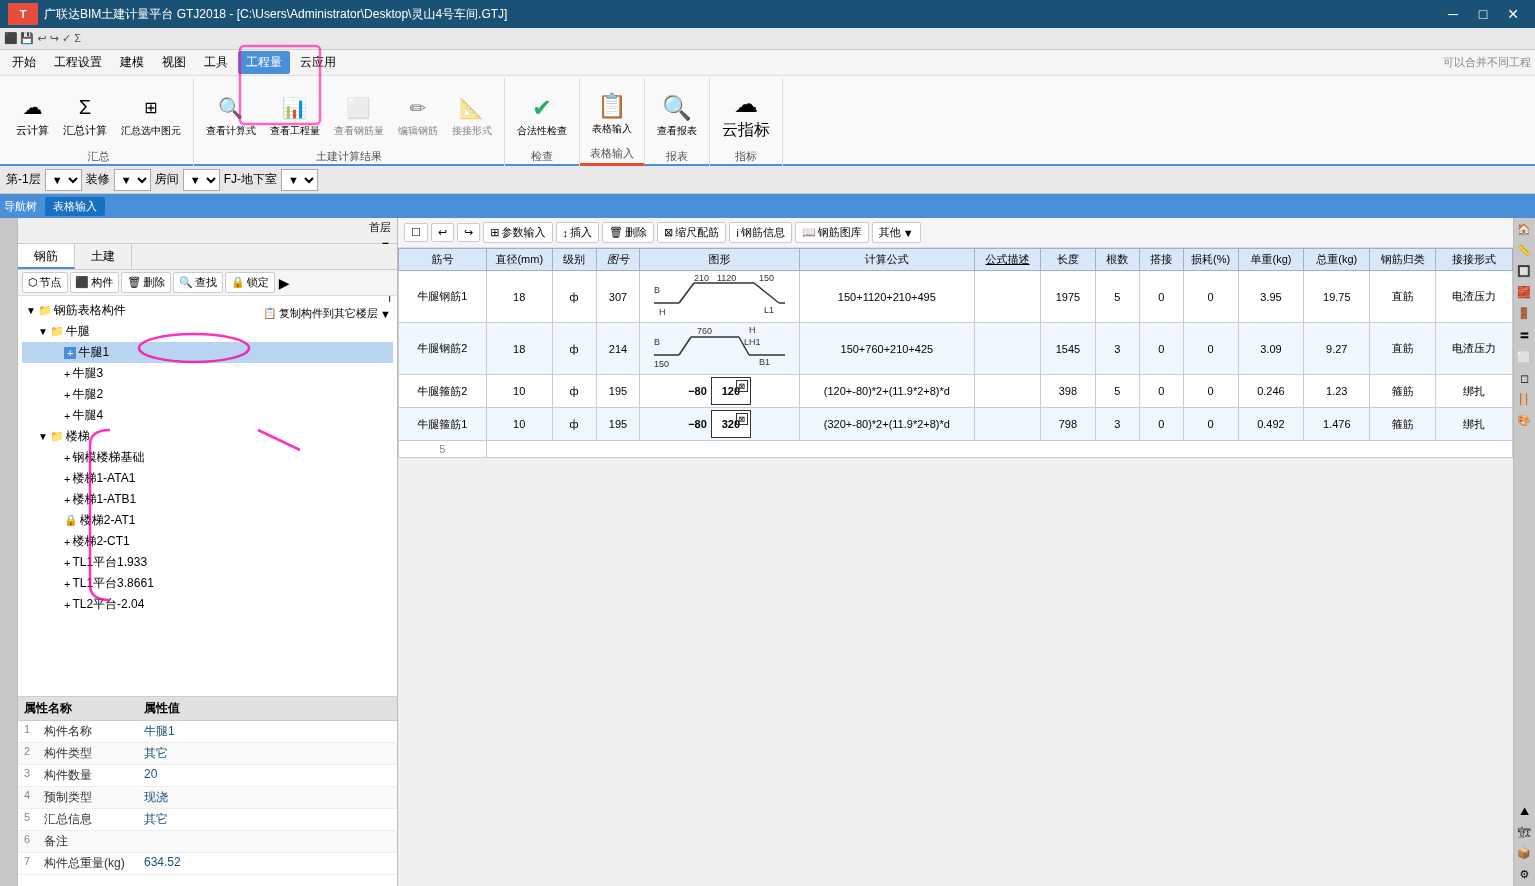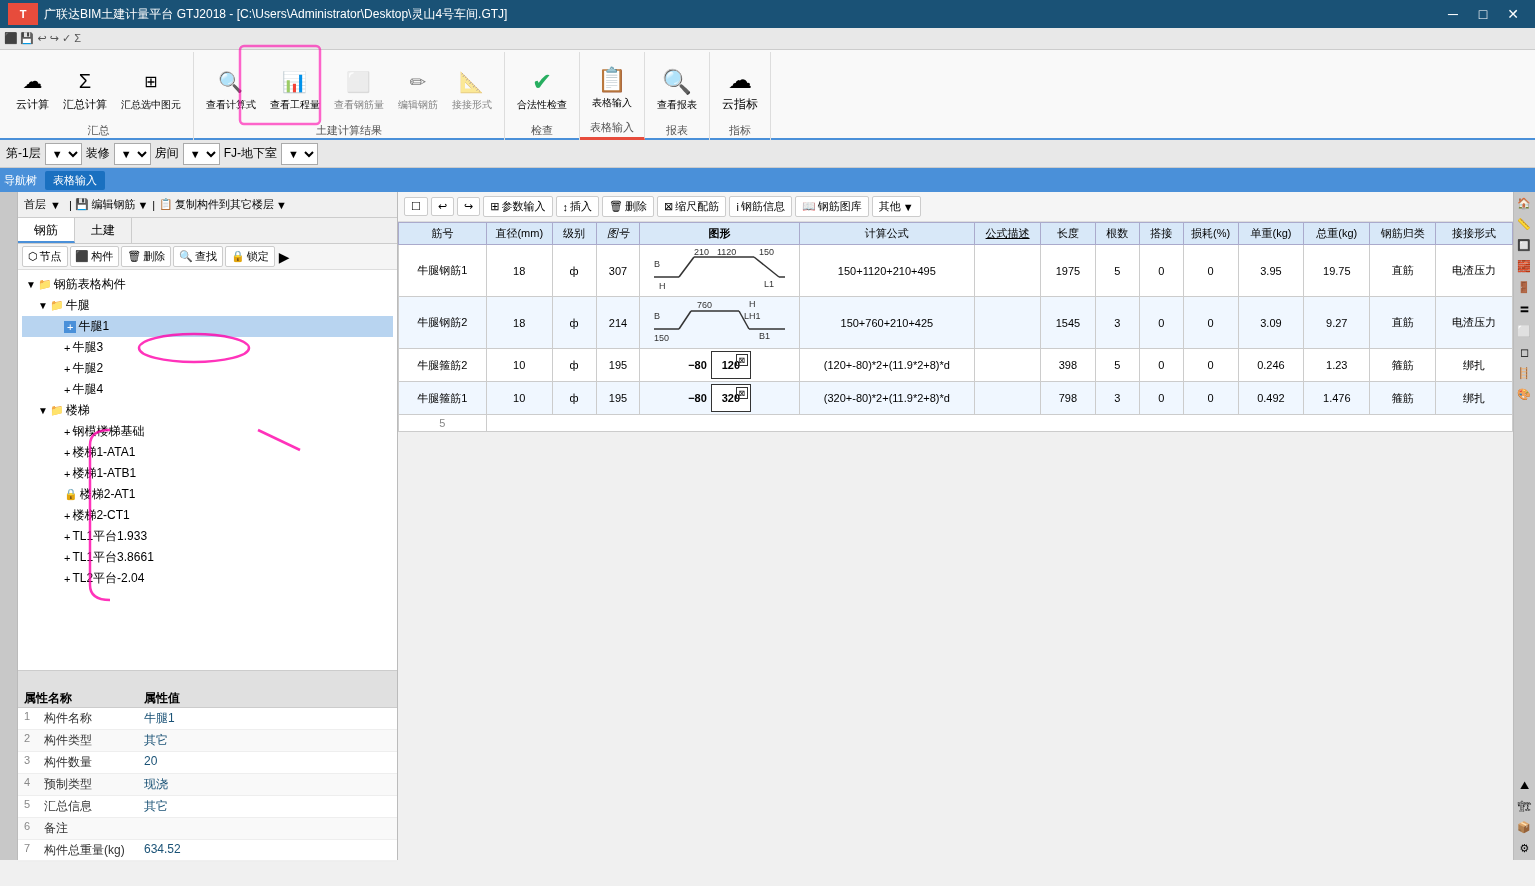--- a/index.html
+++ b/index.html
@@ -62,20 +62,30 @@
       <div class="win-btn">─</div>
       <div class="win-btn">□</div>
       <div class="win-btn">✕</div>
     </div>
   </div>
 
   <div style="height:22px; background:#e8e8e8; display:flex; align-items:center; padding:0 4px; gap:4px; border-bottom:1px solid #ccc;">
     <span style="font-size:11px; color:#555;">⬛ 💾 ↩ ↪ ✓ Σ</span>
   </div>
 
+  <div class="menu-bar">
+    <div class="menu-item">开始</div>
+    <div class="menu-item">工程设置</div>
+    <div class="menu-item">建模</div>
+    <div class="menu-item">视图</div>
+    <div class="menu-item">工具</div>
+    <div class="menu-item active">工程量</div>
+    <div class="menu-item">云应用</div>
+    <div style="margin-left:auto; font-size:11px; color:#888;">可以合并不同工程</div>
+  </div>
 
   <div class="ribbon" style="height:90px;">
     <div style="display:flex; height:88px; gap:0;">
 
       <div style="display:flex; flex-direction:column; align-items:center; border-right:1px solid #ddd; padding:2px 6px;">
         <div style="display:flex; gap:2px; flex:1; align-items:center;">
           <div class="ribbon-btn">
             <div class="icon">☁</div>
             <span>云计算</span>
           </div>
@@ -146,21 +156,21 @@
             <span style="font-size:10px;">查看报表</span>
           </div>
         </div>
         <span style="font-size:11px; color:#555;">报表</span>
       </div>
 
       <div style="display:flex; flex-direction:column; align-items:center; border-right:1px solid #ddd; padding:2px 6px;">
         <div style="display:flex; gap:2px; flex:1; align-items:center;">
           <div class="ribbon-btn">
             <div class="icon" style="font-size:24px;">☁</div>
-            <span style="font-size:12px;">云指标</span>
+            <span style="font-size:16px;">云指标</span>
           </div>
         </div>
         <span style="font-size:11px; color:#555;">指标</span>
       </div>
 
     </div>
   </div>
 
   <div class="toolbar-row">
     <span>第-1层</span>
@@ -186,21 +196,21 @@
     <span style="background:#1a70c0; color:white; font-size:11px; padding:2px 8px; border-radius:2px;">表格输入</span>
   </div>
 
   <div style="display:flex; height:calc(886px - 28px - 22px - 26px - 90px - 28px - 24px);">
 
     <div style="width:18px; background:#c8c8c8; border-right:1px solid #bbb; display:flex; flex-direction:column; align-items:center; padding:2px 0; gap:1px;">
     </div>
 
     <div style="width:380px; display:flex; flex-direction:column; border-right:1px solid #bbb; background:white;">
 
-      <div style="display:flex; align-items:center; gap:4px; padding:2px 6px; background:#f0f0f0; border-bottom:1px solid #ccc; height:26px;">
+      <div style="display:flex; align-items:flex-end; gap:4px; padding:2px 6px; background:#f0f0f0; border-bottom:1px solid #ccc; height:26px;flex-direction:column;">
         <span style="font-size:11px;">首层</span>
         <span style="font-size:11px; cursor:pointer;">▼</span>
         <span style="font-size:11px; margin-left:4px;">|</span>
         <button style="font-size:11px; border:none; background:none; cursor:pointer; display:flex; align-items:center; gap:2px;">
           <span>💾</span>
           <span>编辑钢筋</span>
           <span>▼</span>
         </button>
         <span style="font-size:11px;">|</span>
         <button style="font-size:11px; border:none; background:none; cursor:pointer; display:flex; align-items:center; gap:2px;">
@@ -314,21 +324,21 @@
           <span>TL1平台3.8661</span>
         </div>
         <div class="tree-item" style="padding-left:28px;">
           <span style="width:14px;"></span>
           <span style="font-size:11px; margin-right:2px;">+</span>
           <span>TL2平台-2.04</span>
         </div>
       </div>
 
       <div style="height:190px; border-top:1px solid #ccc;">
-        <div style="display:flex; background:#e0e0e0; border-bottom:1px solid #ccc; height:37px; align-items:flex-end;">
+        <div style="display:flex; background:#e0e0e0; border-bottom:1px solid #ccc; height:24px; align-items:center;">
           <div style="width:120px; padding:0 6px; font-size:12px; font-weight:bold;">属性名称</div>
           <div style="flex:1; padding:0 6px; font-size:12px; font-weight:bold;">属性值</div>
         </div>
         <div style="overflow-y:auto; height:calc(190px - 24px);">
           <div class="prop-row">
             <div class="prop-cell num">1</div>
             <div class="prop-cell name" style="width:100px;">构件名称</div>
             <div class="prop-cell value">牛腿1</div>
           </div>
           <div class="prop-row">
@@ -402,21 +412,21 @@
       </div>
 
       <div class="table-container">
         <table style="width:100%; min-width:900px;">
           <thead>
             <tr>
               <th style="min-width:80px;">筋号</th>
               <th style="min-width:60px;text-align:center;">直径(mm)</th>
               <th style="min-width:40px;">级别</th>
               <th style="min-width:40px;font-style:italic;">图号</th>
-              <th style="min-width:140px;font-weight:bold;">图形</th>
+              <th style="min-width:140px;">图形</th>
               <th style="min-width:160px;">计算公式</th>
               <th style="min-width:60px;text-decoration:underline;">公式描述</th>
               <th style="min-width:50px;">长度</th>
               <th style="min-width:40px;">根数</th>
               <th style="min-width:40px;">搭接</th>
               <th style="min-width:50px;">损耗(%)</th>
               <th style="min-width:60px;">单重(kg)</th>
               <th style="min-width:60px;">总重(kg)</th>
               <th style="min-width:60px;">钢筋归类</th>
               <th style="min-width:70px;">接接形式</th>

